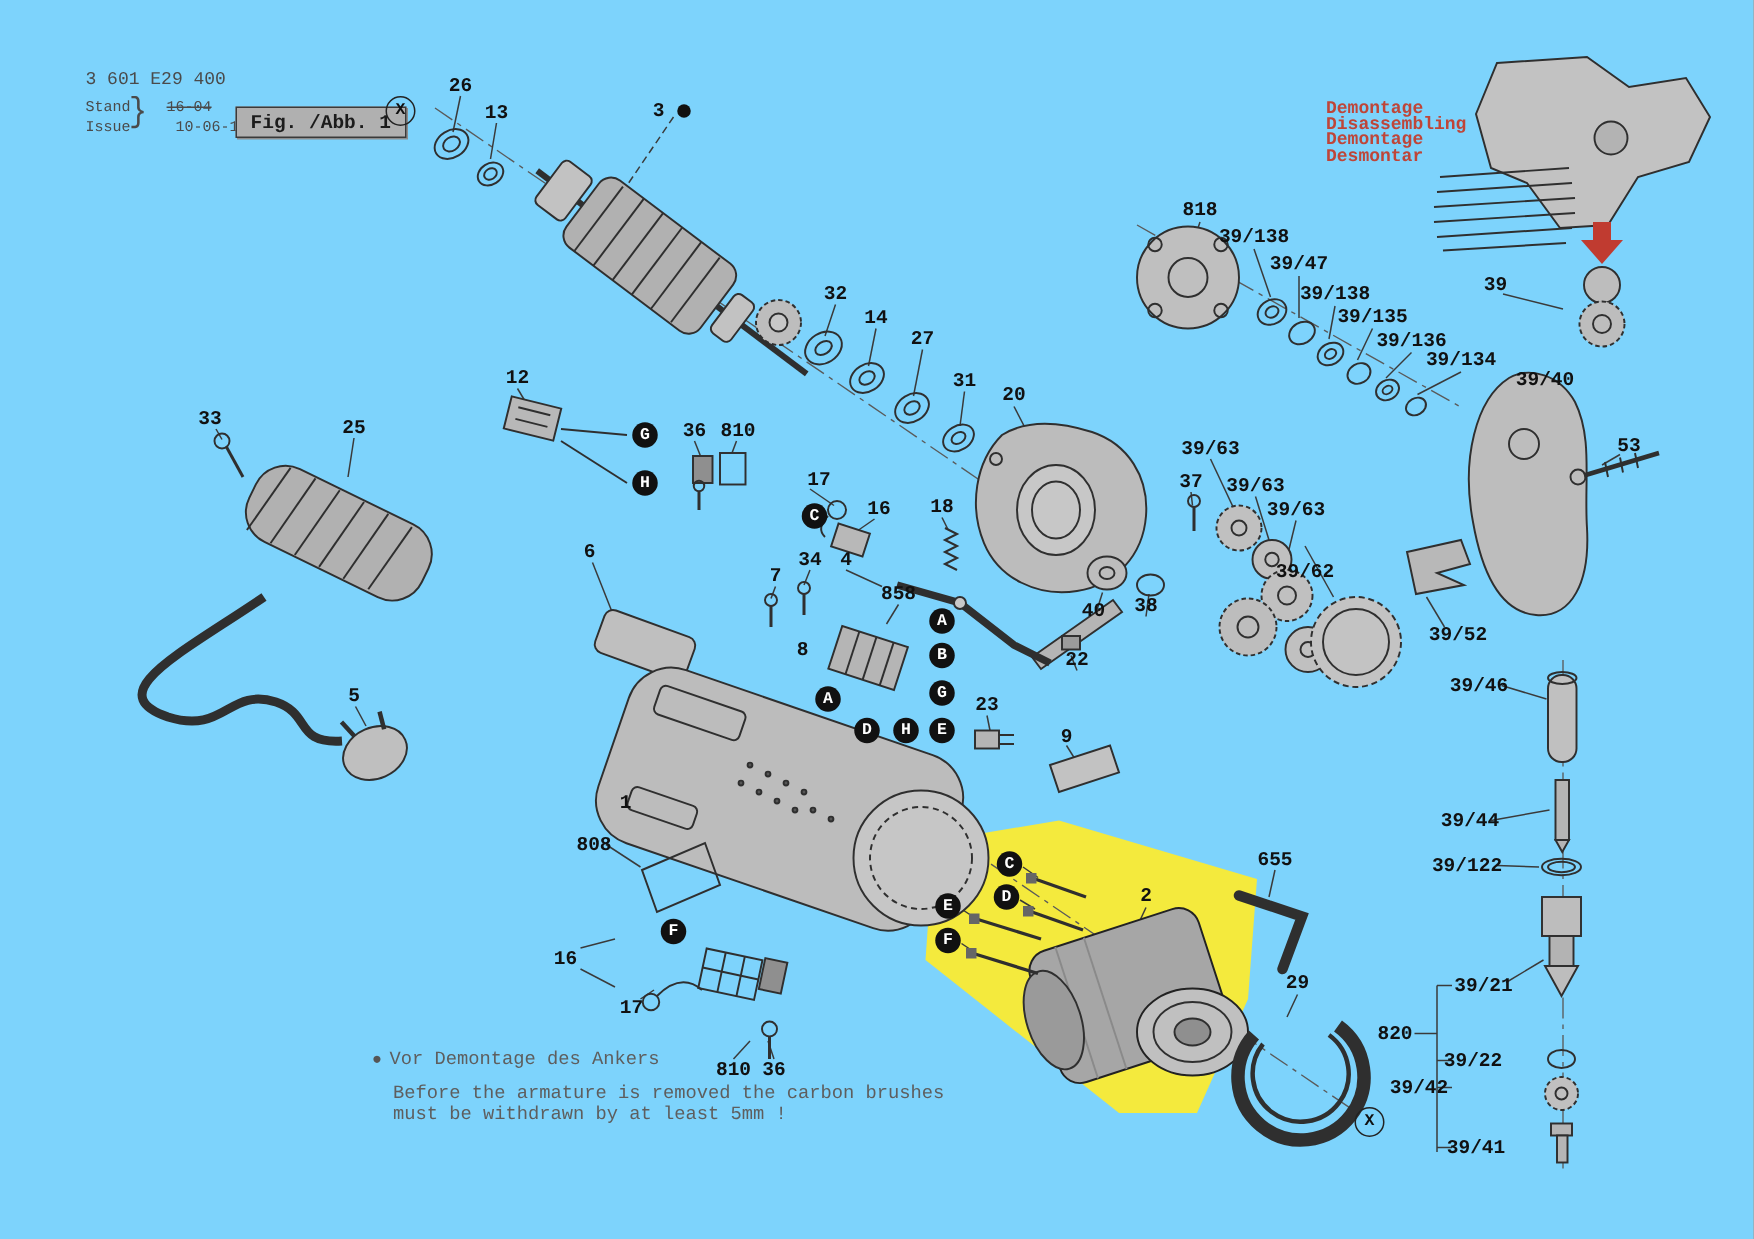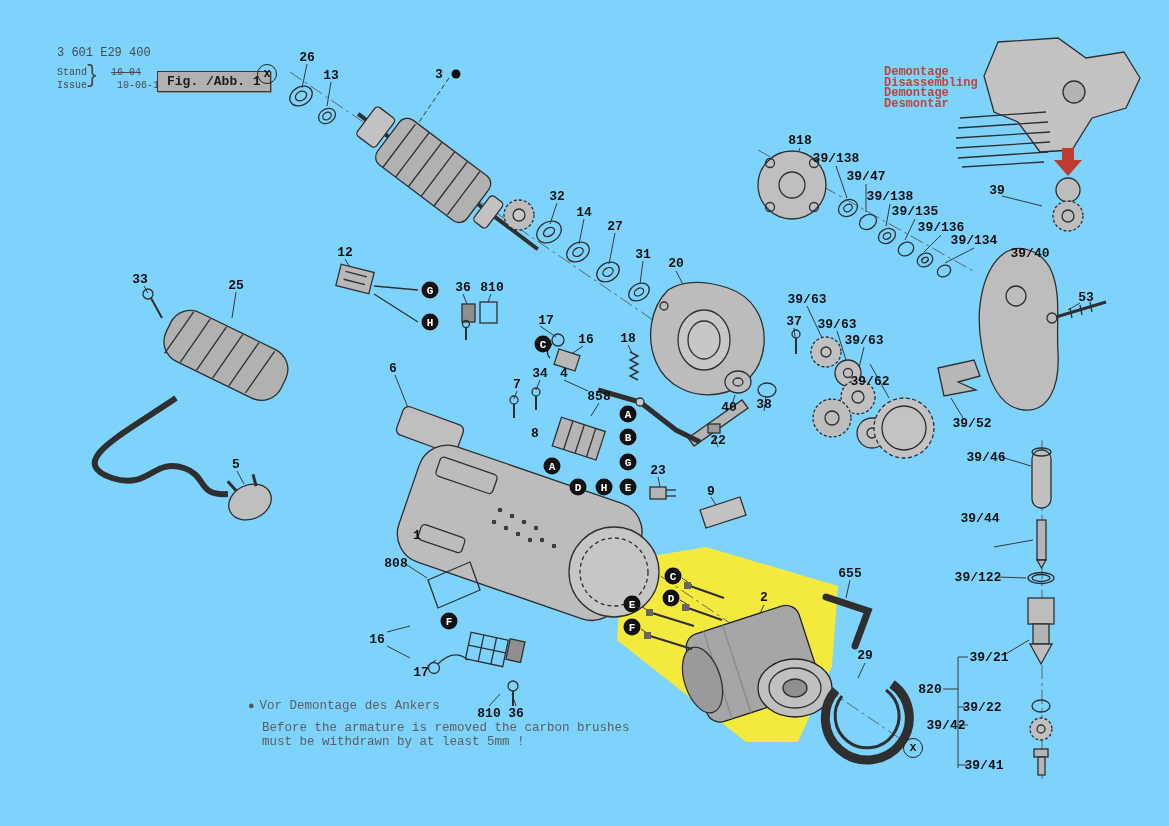--- a/index.html
+++ b/index.html
@@ -418,21 +418,21 @@
       <div class="part-label" style="left: 997px; top: 190px; text-align: right;">39</div>
       <div class="part-label" style="left: 1030px; top: 253px;">39/40</div>
       <div class="part-label" style="left: 1086px; top: 297px;">53</div>
       <div class="part-label" style="left: 807px; top: 299px;">39/63</div>
       <div class="part-label" style="left: 794px; top: 321px;">37</div>
       <div class="part-label" style="left: 837px; top: 324px;">39/63</div>
       <div class="part-label" style="left: 864px; top: 340px;">39/63</div>
       <div class="part-label" style="left: 870px; top: 357px; margin-top: 24px;">39/62</div>
       <div class="part-label" style="left: 972px; top: 423px;">39/52</div>
       <div class="part-label" style="left: 986px; top: 457px;">39/46</div>
-      <div class="part-label" style="left: 980px; top: 518px;">39/44</div>
+      <div class="part-label" style="left: 980px; top: 547px;">39/44</div>
       <div class="part-label" style="left: 978px; top: 577px;">39/122</div>
       <div class="part-label" style="left: 989px; top: 657px;">39/21</div>
       <div class="part-label" style="left: 930px; top: 689px;">820</div>
       <div class="part-label" style="left: 982px; top: 707px;">39/22</div>
       <div class="part-label" style="left: 946px; top: 725px;">39/42</div>
       <div class="part-label" style="left: 984px; top: 765px;">39/41</div>
       <div class="part-label" style="left: 865px; top: 655px;">29</div>
       <div class="part-label" style="left: 850px; top: 573px;">655</div>
       <div class="part-label" style="left: 764px; top: 597px;">2</div>
       <div class="part-label" style="left: 658px; top: 470px;">23</div>

